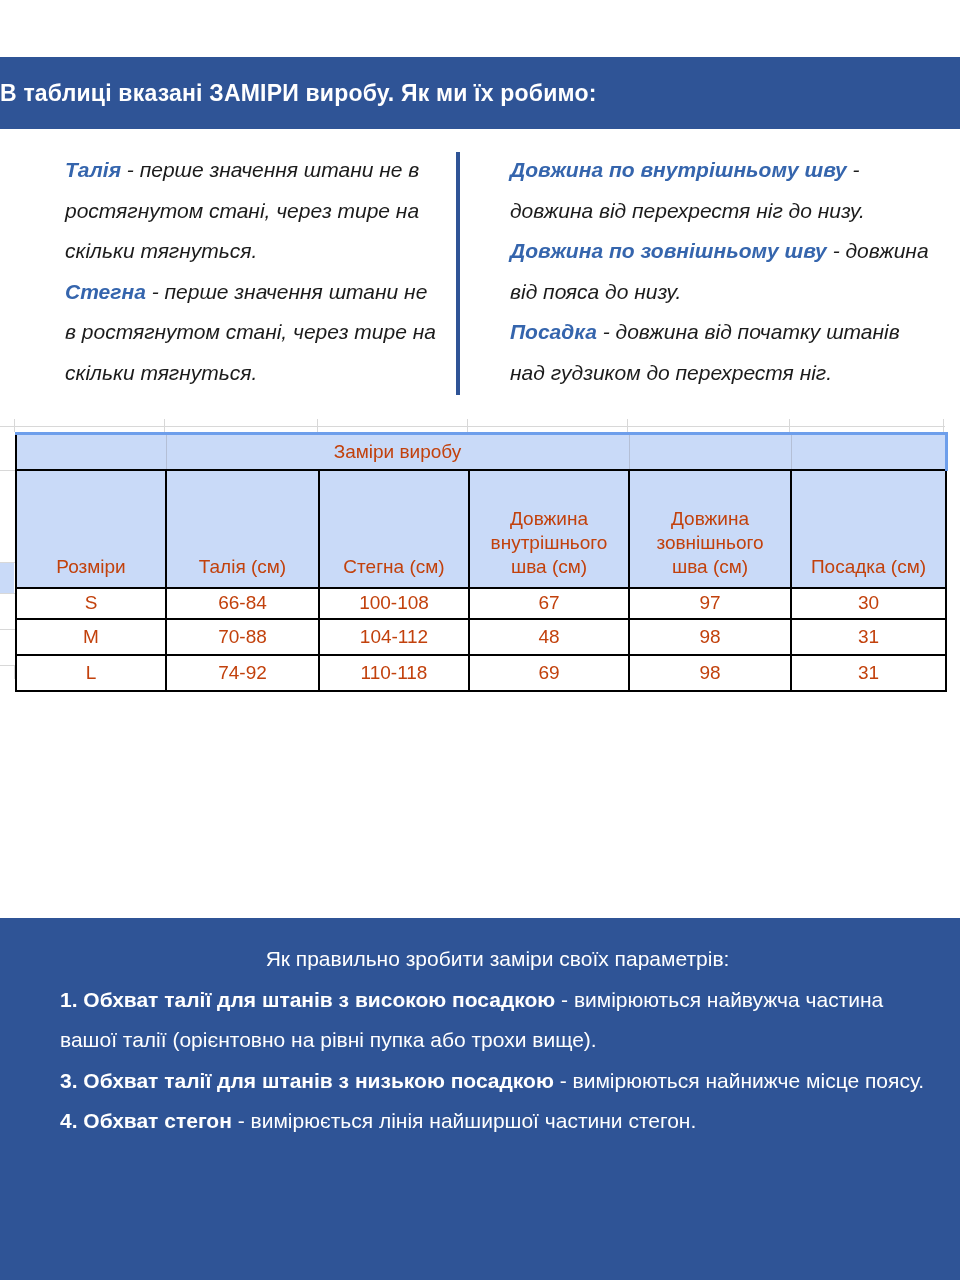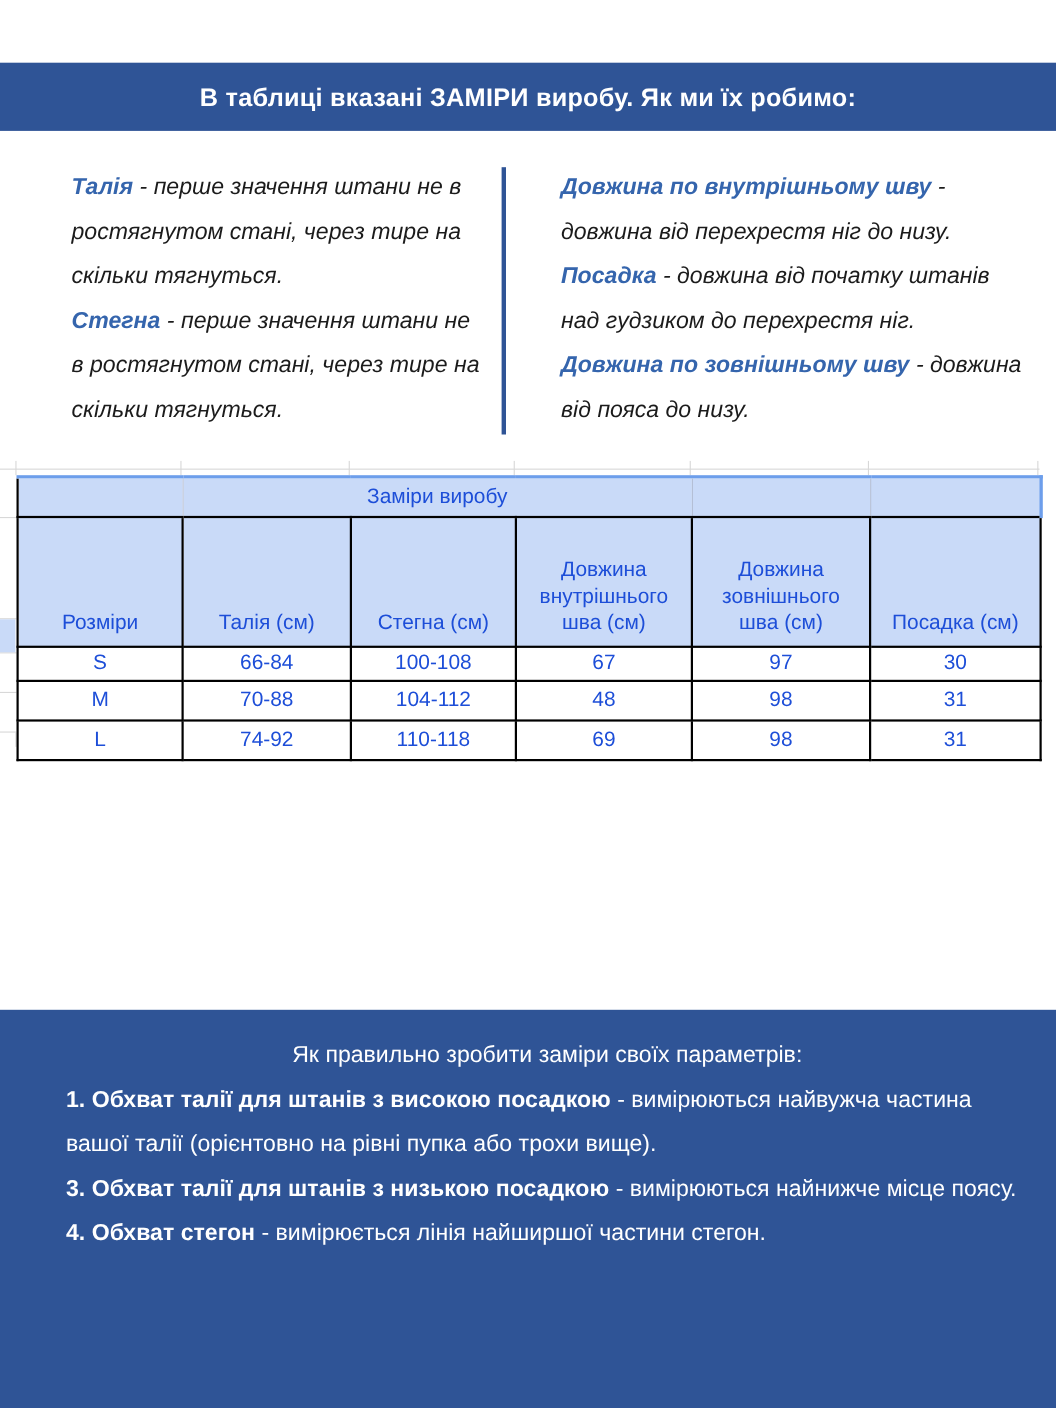--- a/index.html
+++ b/index.html
@@ -15,23 +15,23 @@
   html,body{margin:0;padding:0;}
   body{
     width:960px;height:1280px;position:relative;overflow:hidden;
     background:#ffffff;
     font-family:"Liberation Sans","DejaVu Sans",sans-serif;
     color:var(--text-black);
   }
 
   
   .banner{
-    position:absolute;left:0;top:57px;width:960px;height:62px;
+    position:absolute;left:0;top:57px;width:960px;height:72px;
     background:var(--dark-blue);
-    display:flex;align-items:center;justify-content:center;
+    display:flex;align-items:center;justify-content:flex-start;
   }
   .banner-title{
     color:#ffffff;font-weight:bold;font-size:23px;letter-spacing:.2px;white-space:nowrap;
   }
 
   
   .defs{position:absolute;left:0;top:150px;width:960px;height:250px;}
   .defs-col{position:absolute;top:0;font-size:21px;line-height:40.5px;color:var(--text-black);font-style:italic;}
   .defs-col p{margin:0;}
   .defs-left{left:65px;width:372px;}
@@ -40,21 +40,21 @@
   .defs-divider{
     position:absolute;left:456px;top:2px;width:4px;height:243px;
     background:var(--dark-blue);
   }
 
   
   .sheet{position:absolute;left:15px;top:432px;}
   table.size-table{border-collapse:collapse;table-layout:fixed;}
   table.size-table td{
     border:2px solid var(--tbl-border);
-    font-size:19px;text-align:center;color:#1d4ed8;
+    font-size:19px;text-align:center;color:#c2410c;
     padding:0 17px;overflow:hidden;
   }
   tr.merge-row td{
     background:var(--hdr-fill);
     height:36px;
     border-top:3px solid var(--sheet-blue);
     border-left:1px solid #b4bfd6;
     border-right:1px solid #b4bfd6;
     border-bottom:2px solid var(--tbl-border);
     font-size:19px;
@@ -97,22 +97,22 @@
 </div>
 
 <div class="defs">
   <div class="defs-col defs-left">
     <p><span class="term">Талія</span><span> - перше значення штани не в ростягнутом стані, через тире на скільки тягнуться.</span></p>
     <p><span class="term">Стегна</span><span> - перше значення штани не в ростягнутом стані, через тире на скільки тягнуться.</span></p>
   </div>
   <div class="defs-divider"></div>
   <div class="defs-col defs-right">
     <p><span class="term">Довжина по внутрішньому шву</span><span> - довжина від перехрестя ніг до низу.</span></p>
+    <p><span class="term">Довжина по зовнішньому шву</span><span> - довжина від пояса до низу.</span></p>
     <p><span class="term">Посадка</span><span> - довжина від початку штанів над гудзиком до перехрестя ніг.</span></p>
-    <p><span class="term">Довжина по зовнішньому шву</span><span> - довжина від пояса до низу.</span></p>
   </div>
 </div>
 
 <div class="decor h" style="left:0;top:426px;width:945px;"></div>
 <div id="stub-container">
     <div class="decor v" style="left: 14px; top: 419px; height: 13px;"></div>
     <div class="decor v" style="left: 14px; top: 666px; height: 13px;"></div>
     <div class="decor v" style="left: 164px; top: 419px; height: 13px;"></div>
     <div class="decor v" style="left: 164px; top: 666px; height: 13px;"></div>
     <div class="decor v" style="left: 317px; top: 419px; height: 13px;"></div>

